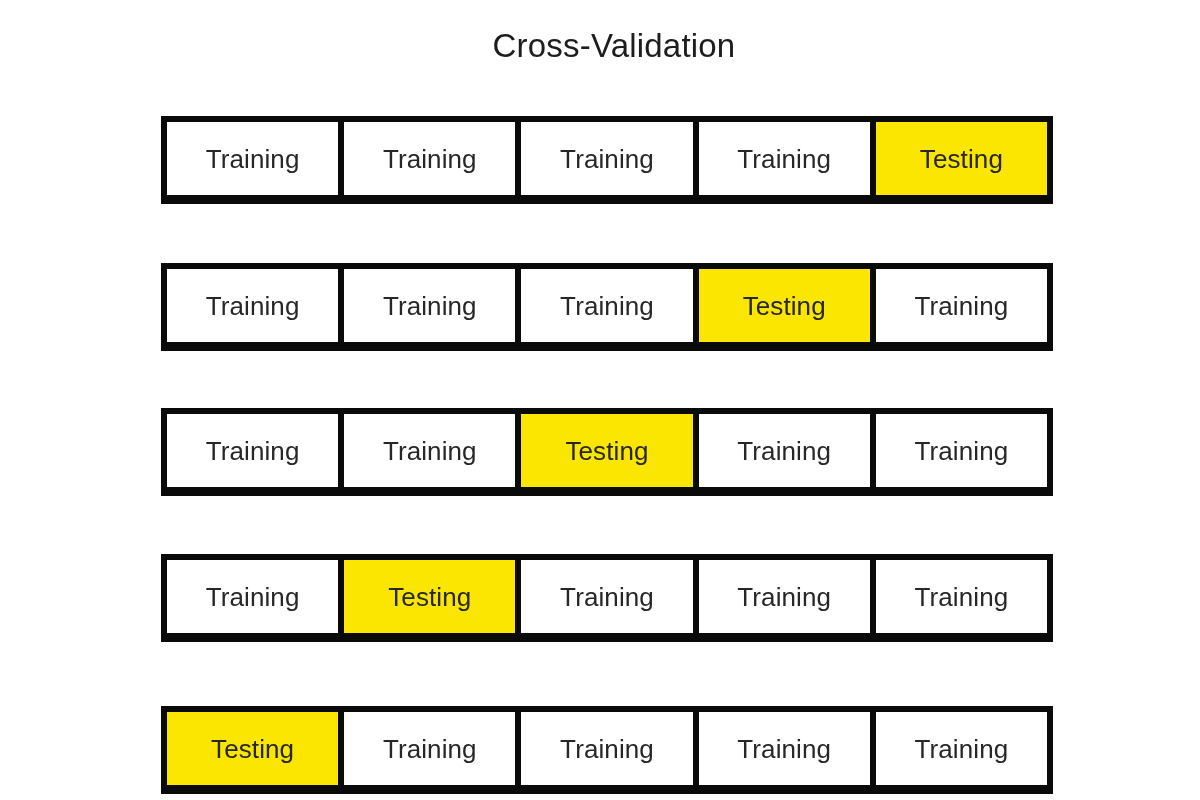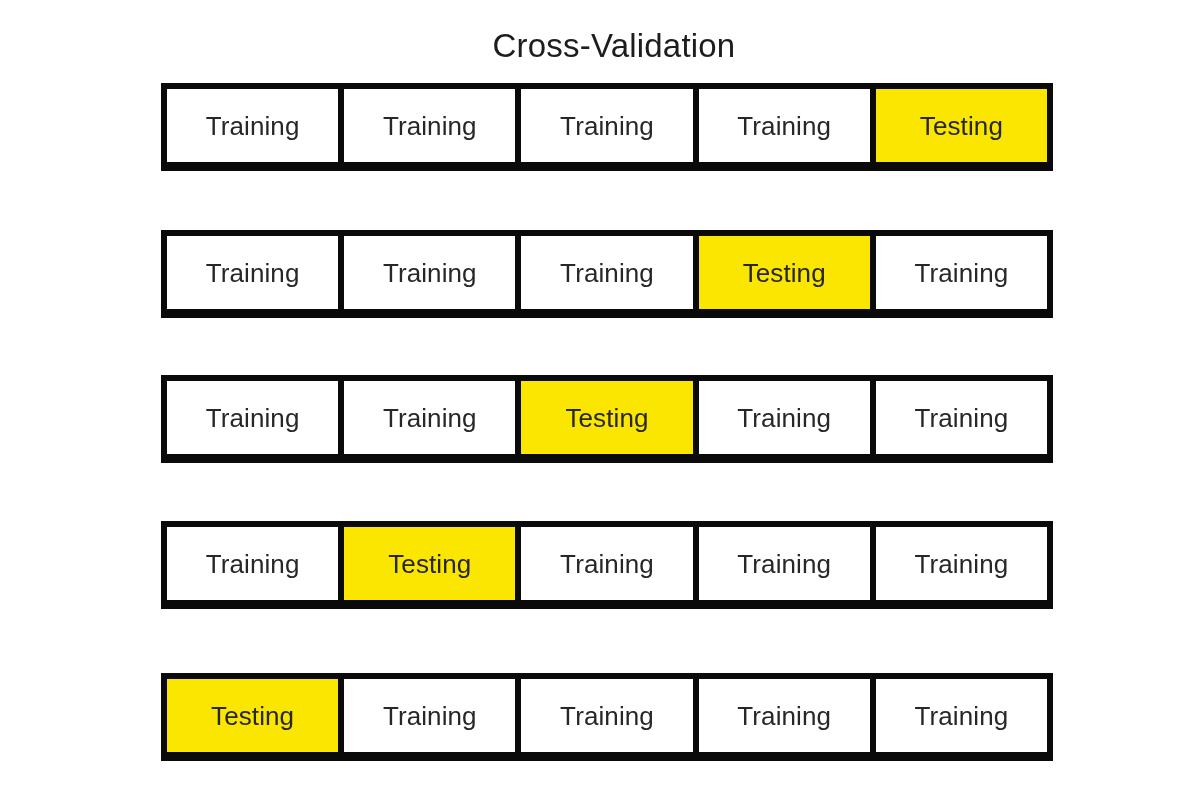--- a/index.html
+++ b/index.html
@@ -40,20 +40,21 @@
 
   .fold-row {
     position: absolute;
     left: 147px;
     width: 892px;
     height: 85px;
     display: flex;
     box-sizing: border-box;
     border: 6px solid #0a0a0a;
     background: #a21caf;
+    margin-top: 33px;
   }
 
   
   #row-0 { top: 83px;  left: 147px; }
   #row-1 { top: 230px; left: 147px; }
   #row-2 { top: 375px; left: 147px; }
   #row-3 { top: 521px; left: 147px; }
   #row-4 { top: 673px; left: 147px; }
 
   .fold-cell {

